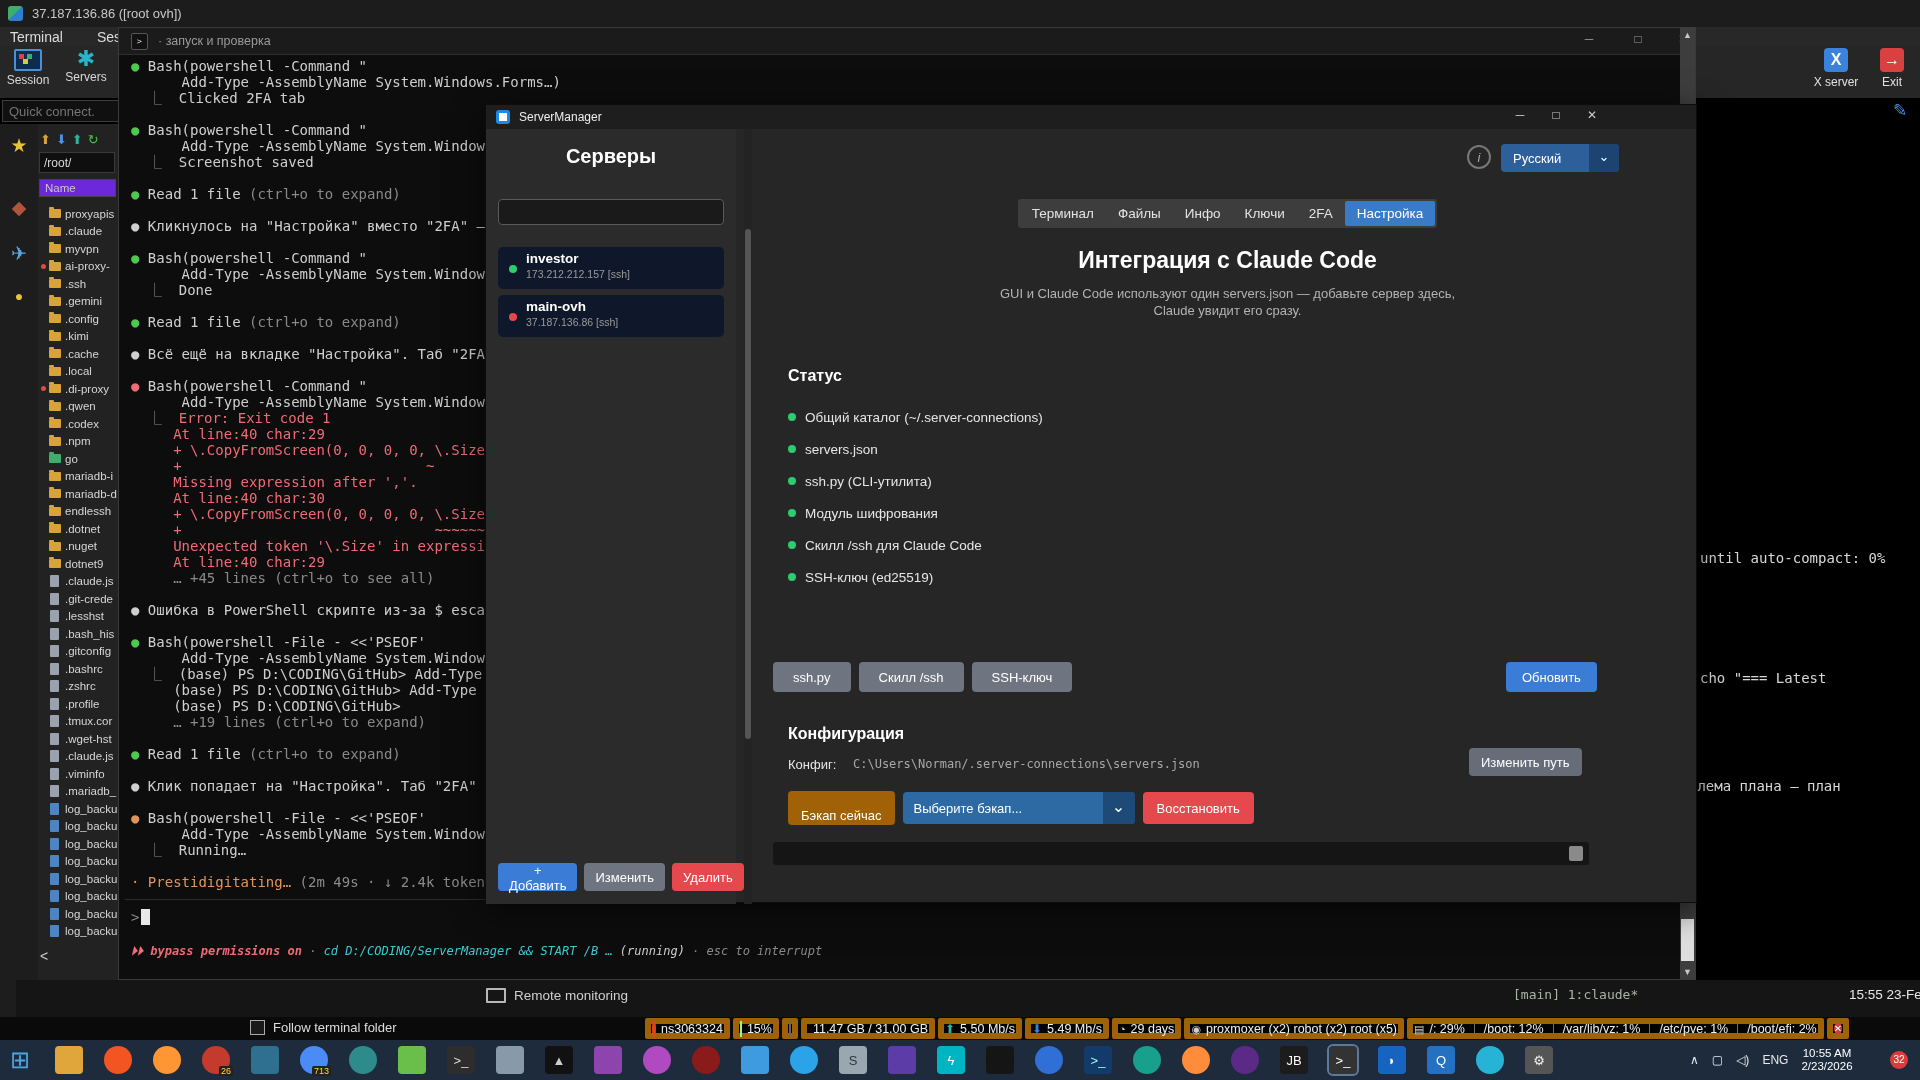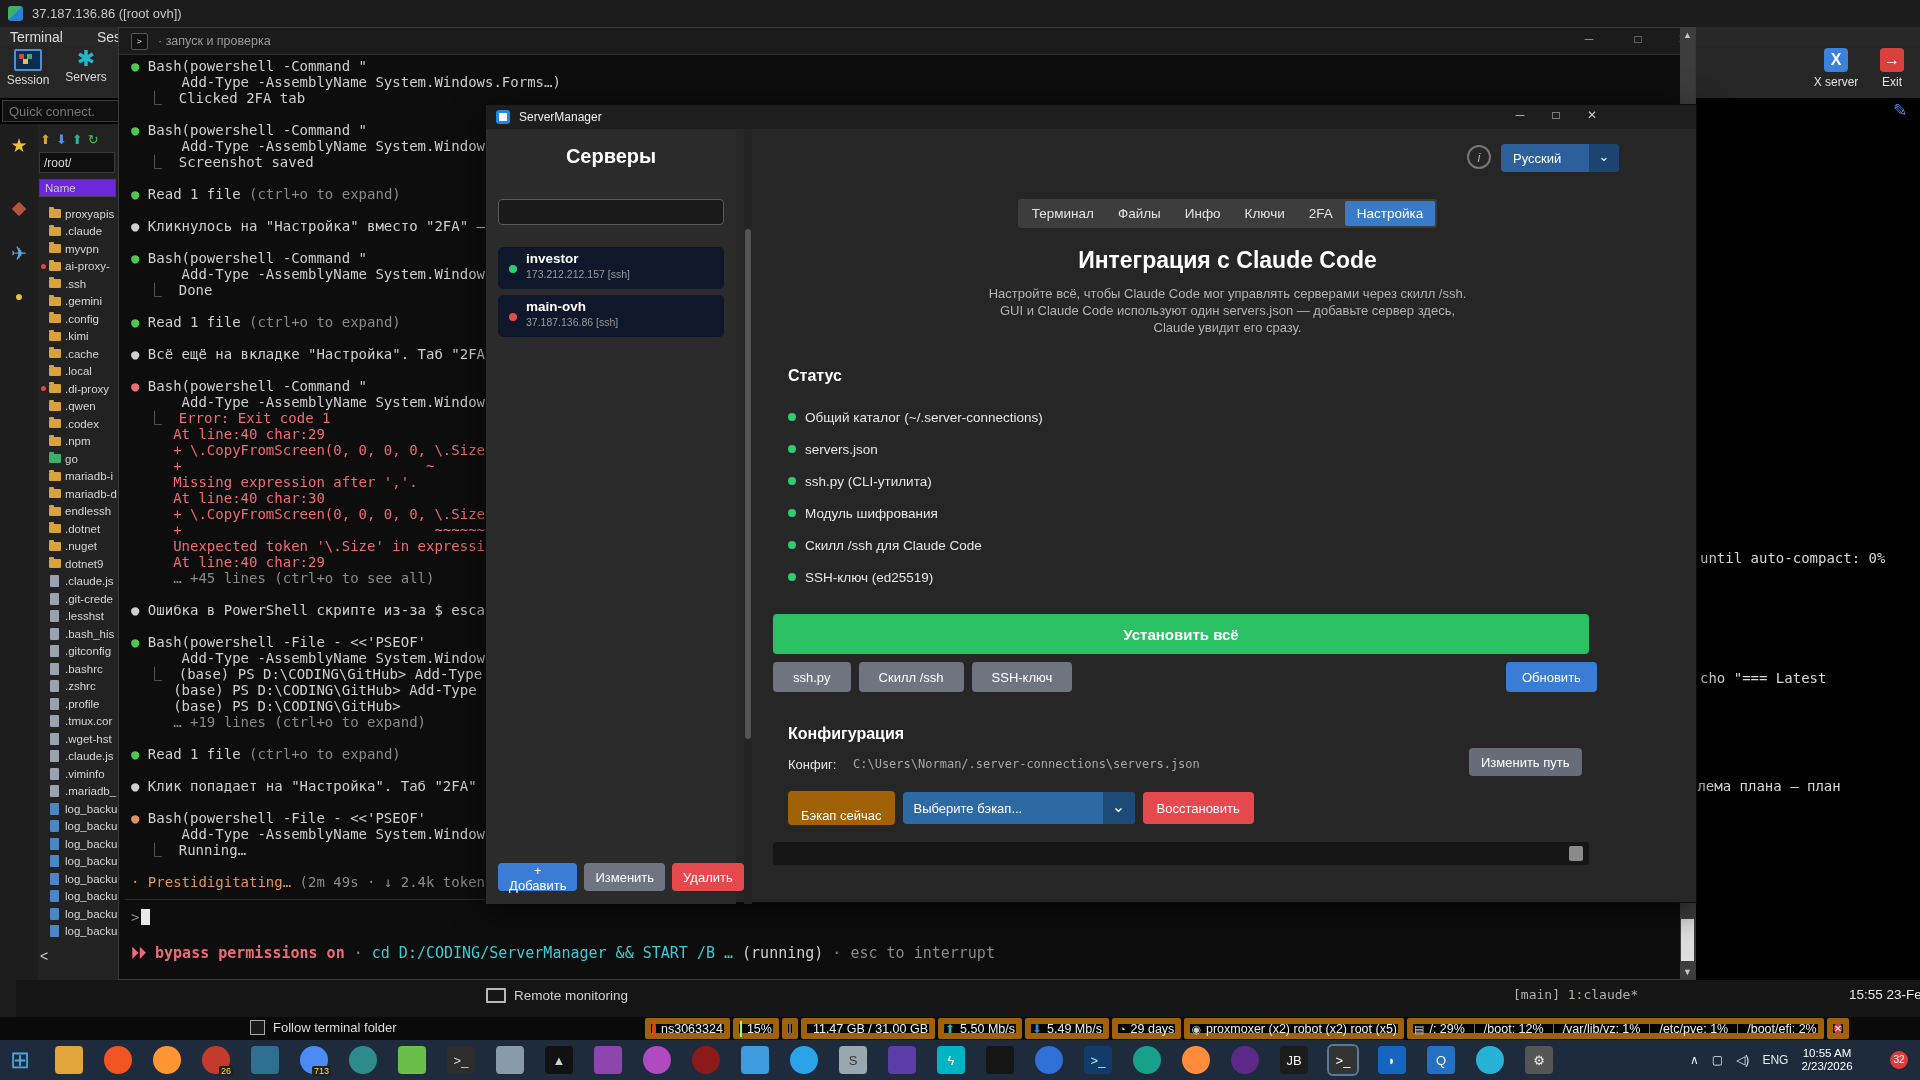--- a/index.html
+++ b/index.html
@@ -38,21 +38,21 @@
   #term-window{left:118px;top:27px;width:1578px;height:953px;background:#0d0d0d;border:1px solid #3a3a3a;box-sizing:border-box;z-index:2;}
   #term-titlebar{position:absolute;left:0;top:0;width:100%;height:26px;background:#1b1b1b;border-bottom:1px solid #2e2e2e;display:flex;align-items:center;}
   .ps-ic{width:15px;height:15px;background:#111;border:1px solid #555;margin-left:12px;color:#fff;font-size:9px;line-height:14px;text-align:center;border-radius:2px;}
   .term-title{margin-left:10px;color:#9a9a9a;font-size:12.5px;}
   .termctl{position:absolute;top:4px;color:#9a9a9a;font-size:12px;width:30px;text-align:center;}
   #term-lines{position:absolute;left:12px;top:30px;font-family:"DejaVu Sans Mono",monospace;font-size:14px;line-height:16px;white-space:pre;}
   .c-w{color:#cfcfcf}.c-g{color:#4ec94e}.c-d{color:#8a8a8a}.c-r{color:#ef6b76}.c-o{color:#e0945c}.c-c{color:#3ecbd4}.c-p{color:#ef6b76;font-weight:bold}
   #term-hr{position:absolute;left:6px;top:871px;width:1550px;border-top:1px solid #2c2c2c;}
   #term-prompt{position:absolute;left:12px;top:881px;font-family:"DejaVu Sans Mono",monospace;font-size:14px;color:#8a8a8a;display:flex;align-items:center;}
   .cursor-blk{display:inline-block;width:9px;height:16px;background:#e8e8e8;margin-left:2px;}
-  #term-status{position:absolute;left:12px;top:916px;font-family:"DejaVu Sans Mono",monospace;font-size:15px;white-space:pre;}
+  #term-status{position:absolute;left:12px;top:916px;font-family:"DejaVu Sans Mono",monospace;font-size:12px;white-space:pre;font-style:italic;}
   #term-scroll{position:absolute;right:0;top:0;width:15px;height:100%;background:#3d3d3d;}
   #term-scroll .arr{position:absolute;left:0;width:15px;text-align:center;color:#c8c8c8;font-size:9px;}
   #term-thumb{position:absolute;left:1px;top:891px;width:13px;height:42px;background:#dedede;}
   
   #desktop-right{left:1697px;top:98px;width:223px;height:942px;background:#000;z-index:1;}
   .dt-frag{position:absolute;font-family:"DejaVu Sans Mono",monospace;font-size:14px;color:#d8d8d8;white-space:pre;}
   .xs-item{position:absolute;top:0;width:56px;text-align:center;font-size:12px;color:#e0e0e0;}
   .xs-ic{margin:2px auto 3px;width:24px;height:24px;border-radius:4px;color:#fff;font-weight:bold;font-size:16px;line-height:24px;}
   
   #sm-window{left:485px;top:104px;width:1212px;height:799px;background:#262626;border:1px solid #0c0c0c;box-shadow:0 8px 30px rgba(0,0,0,.6);box-sizing:border-box;z-index:5;}
@@ -447,21 +447,20 @@
             <div class="sm-tab">Терминал</div>
             <div class="sm-tab">Файлы</div>
             <div class="sm-tab">Инфо</div>
             <div class="sm-tab">Ключи</div>
             <div class="sm-tab">2FA</div>
             <div class="sm-tab active">Настройка</div>
           </div>
         </div>
       <div id="sm-h1">Интеграция с Claude Code</div>
       <div id="sm-desc">
-        <div>Настройте всё, чтобы Claude Code мог управлять серверами через скилл /ssh.</div>
         <div>GUI и Claude Code используют один servers.json — добавьте сервер здесь,</div>
         <div>Claude увидит его сразу.</div>
       </div>
       <div id="sm-status-h">Статус</div>
       <div id="sm-status-list">
           <div class="st-row">
             <div class="st-dot"></div>
             <span>Общий каталог (~/.server-connections)</span>
           </div>
           <div class="st-row">
@@ -478,21 +477,20 @@
           </div>
           <div class="st-row">
             <div class="st-dot"></div>
             <span>Скилл /ssh для Claude Code</span>
           </div>
           <div class="st-row">
             <div class="st-dot"></div>
             <span>SSH-ключ (ed25519)</span>
           </div>
         </div>
-      <button id="sm-install">Установить всё</button>
       <div id="sm-comp-buttons">
           <button class="sm-btn">ssh.py</button>
           <button class="sm-btn">Скилл /ssh</button>
           <button class="sm-btn">SSH-ключ</button>
         </div>
       <button id="sm-refresh" class="sm-btn btn-blue">Обновить</button>
       <div id="sm-config-h">Конфигурация</div>
       <div id="sm-config-label">Конфиг:</div>
       <div id="sm-config-path">C:\Users\Norman/.server-connections\servers.json</div>
       <button id="sm-change-path" class="sm-btn">Изменить путь</button>

